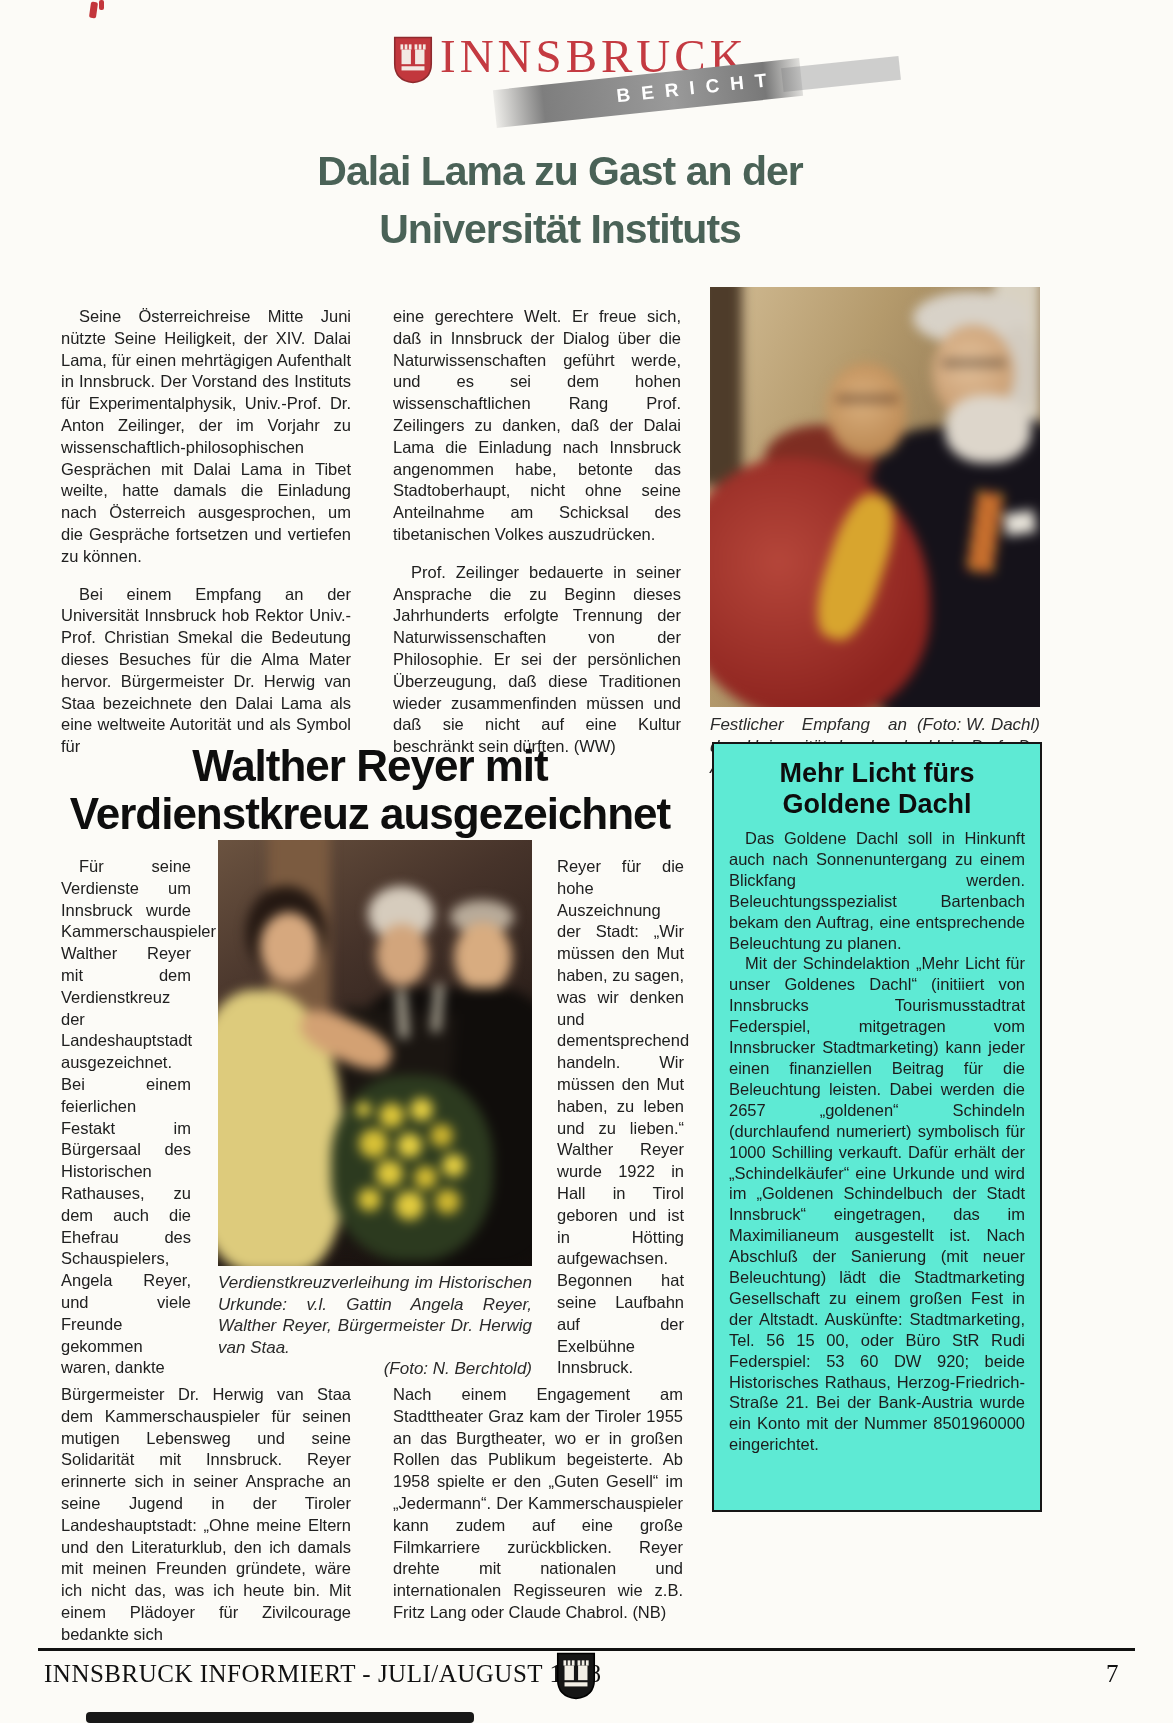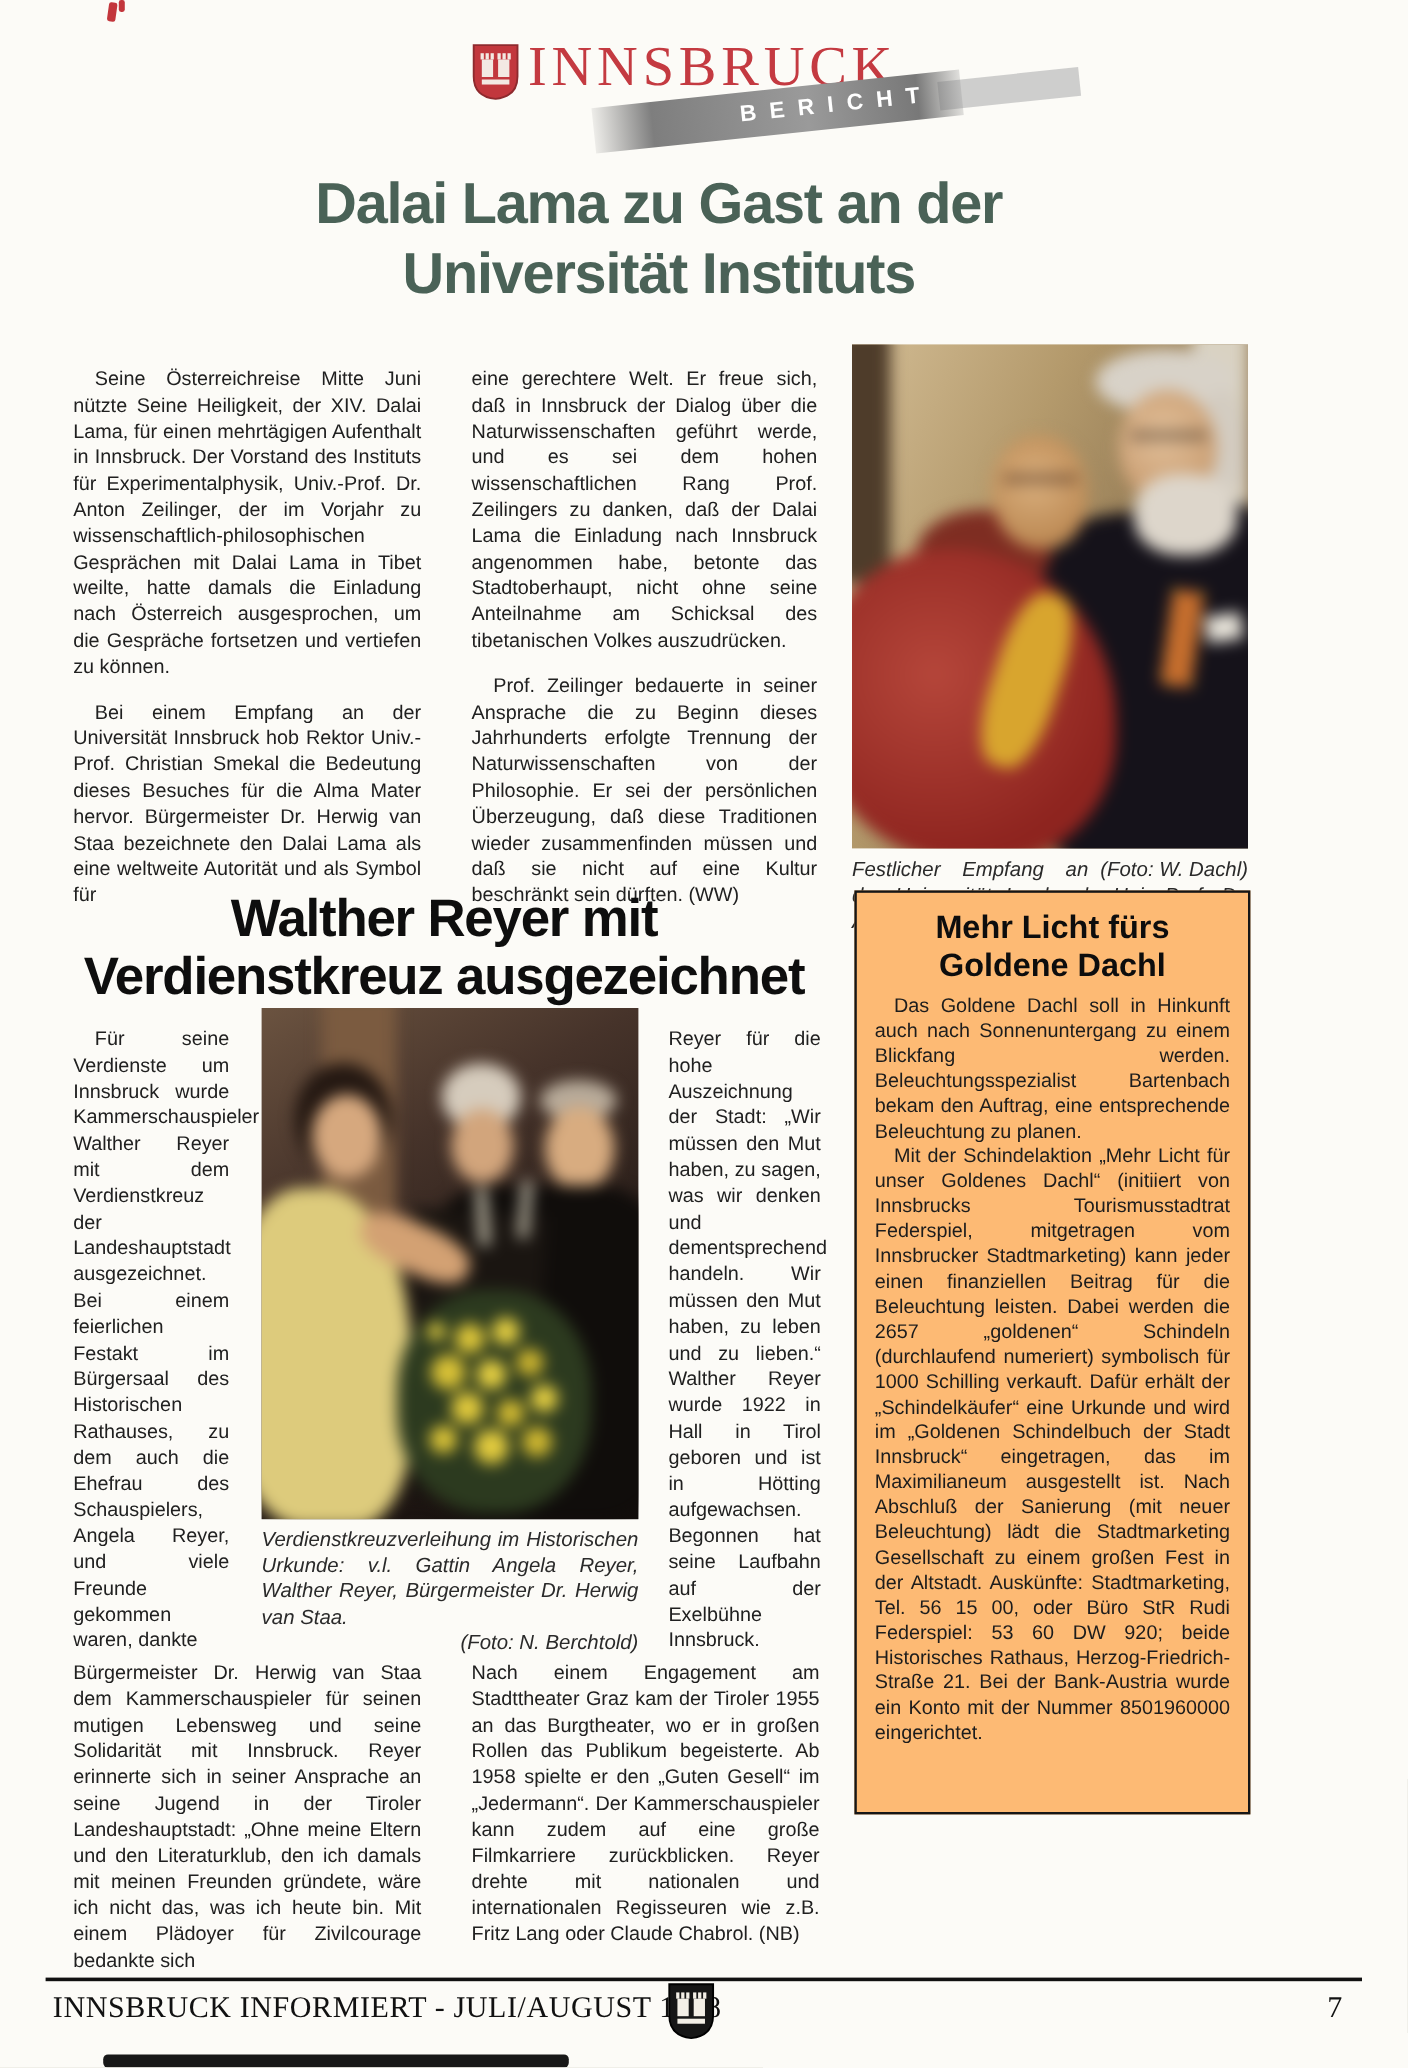--- a/index.html
+++ b/index.html
@@ -14,22 +14,22 @@
                opacity:.75;transform:rotate(-6deg);}
   .banner{position:absolute;left:494px;top:74px;width:308px;height:38px;transform:rotate(-6deg);
           background:linear-gradient(90deg,rgba(130,130,130,.12),#7e7e7e 16%,#9a9a9a 58%,#787878 88%,rgba(140,140,140,.25));
           display:flex;align-items:center;justify-content:flex-end;}
   .banner span{font:700 19px "Liberation Sans",sans-serif;color:#fff;letter-spacing:11px;padding-right:24px;}
   .scan-mark{position:absolute;left:90px;top:2px;width:7px;height:16px;background:#c3363c;
              border-radius:2px;transform:rotate(8deg);}
   .scan-mark2{position:absolute;left:99px;top:0;width:5px;height:10px;background:#c3363c;border-radius:2px;}
 
   
-  .headline1{position:absolute;left:4px;top:142px;width:1090px;text-align:center;font-weight:700;
-             color:#4a6257;font-size:48px;line-height:58px;letter-spacing:-1px;}
+  .headline1{position:absolute;left:15px;top:142px;width:1090px;text-align:center;font-weight:700;
+             color:#4a6257;font-size:41px;line-height:58px;letter-spacing:-1px;}
   .headline2{position:absolute;left:30px;top:742px;width:680px;text-align:center;font-weight:700;
              color:#0e0e0e;font-size:44px;line-height:48px;letter-spacing:-1px;}
 
   
   .col{position:absolute;font-size:16.5px;line-height:21.8px;color:#202020;text-align:justify;
        hyphens:auto;-webkit-hyphens:auto;}
   .col p{margin:16px;}
   .col p.ind{text-indent:18px;}
   .a1col1{left:45px;top:290px;width:322px;}
   .a1col2{left:377px;top:290px;width:320px;}
@@ -92,21 +92,21 @@
   .p2-glass1{left:192px;top:162px;width:9px;height:48px;background:#efe8d2;opacity:.75;transform:rotate(-4deg);}
   .p2-glass2{left:227px;top:156px;width:9px;height:48px;background:#efe8d2;opacity:.7;transform:rotate(5deg);}
   .p2-bouquet{left:125px;top:247px;width:162px;height:186px;background:#2c3a1f;border-radius:45%;}
   .p2-flowers{left:150px;top:274px;width:15px;height:15px;border-radius:50%;background:#e6d042;
     box-shadow:28px 6px 0 5px #ddc639,58px 0 0 4px #e6d042,10px 34px 0 7px #d8c136,
                46px 36px 0 5px #e6d042,78px 26px 0 4px #cdb52f,26px 64px 0 6px #e0c93c,
                62px 68px 0 4px #d4bc32,90px 56px 0 4px #e6d042,6px 90px 0 4px #dcc538,
                46px 96px 0 7px #e2cb3e,84px 92px 0 5px #d0b830;}
 
   
-  .sidebar{position:absolute;left:712px;top:742px;width:330px;height:770px;background:#fdba74;
+  .sidebar{position:absolute;left:712px;top:742px;width:330px;height:770px;background:#5eead4;
            border:2px solid #161616;box-sizing:border-box;padding:12px 15px;}
   .sidebar-title{text-align:center;font-weight:700;font-size:27px;line-height:31px;color:#0d0d0d;
                  margin:2px 0 8px;}
   .sidebar p{font-size:16.5px;line-height:20.9px;text-align:justify;margin:0;color:#1c1c1c;
              hyphens:auto;-webkit-hyphens:auto;}
   .sidebar p.ind{text-indent:16px;}
 
   
   .footer-rule{position:absolute;left:38px;top:1648px;width:1097px;height:3px;background:#111;}
   .footer-pub{position:absolute;left:44px;top:1660px;font:400 25px "Liberation Serif",serif;

